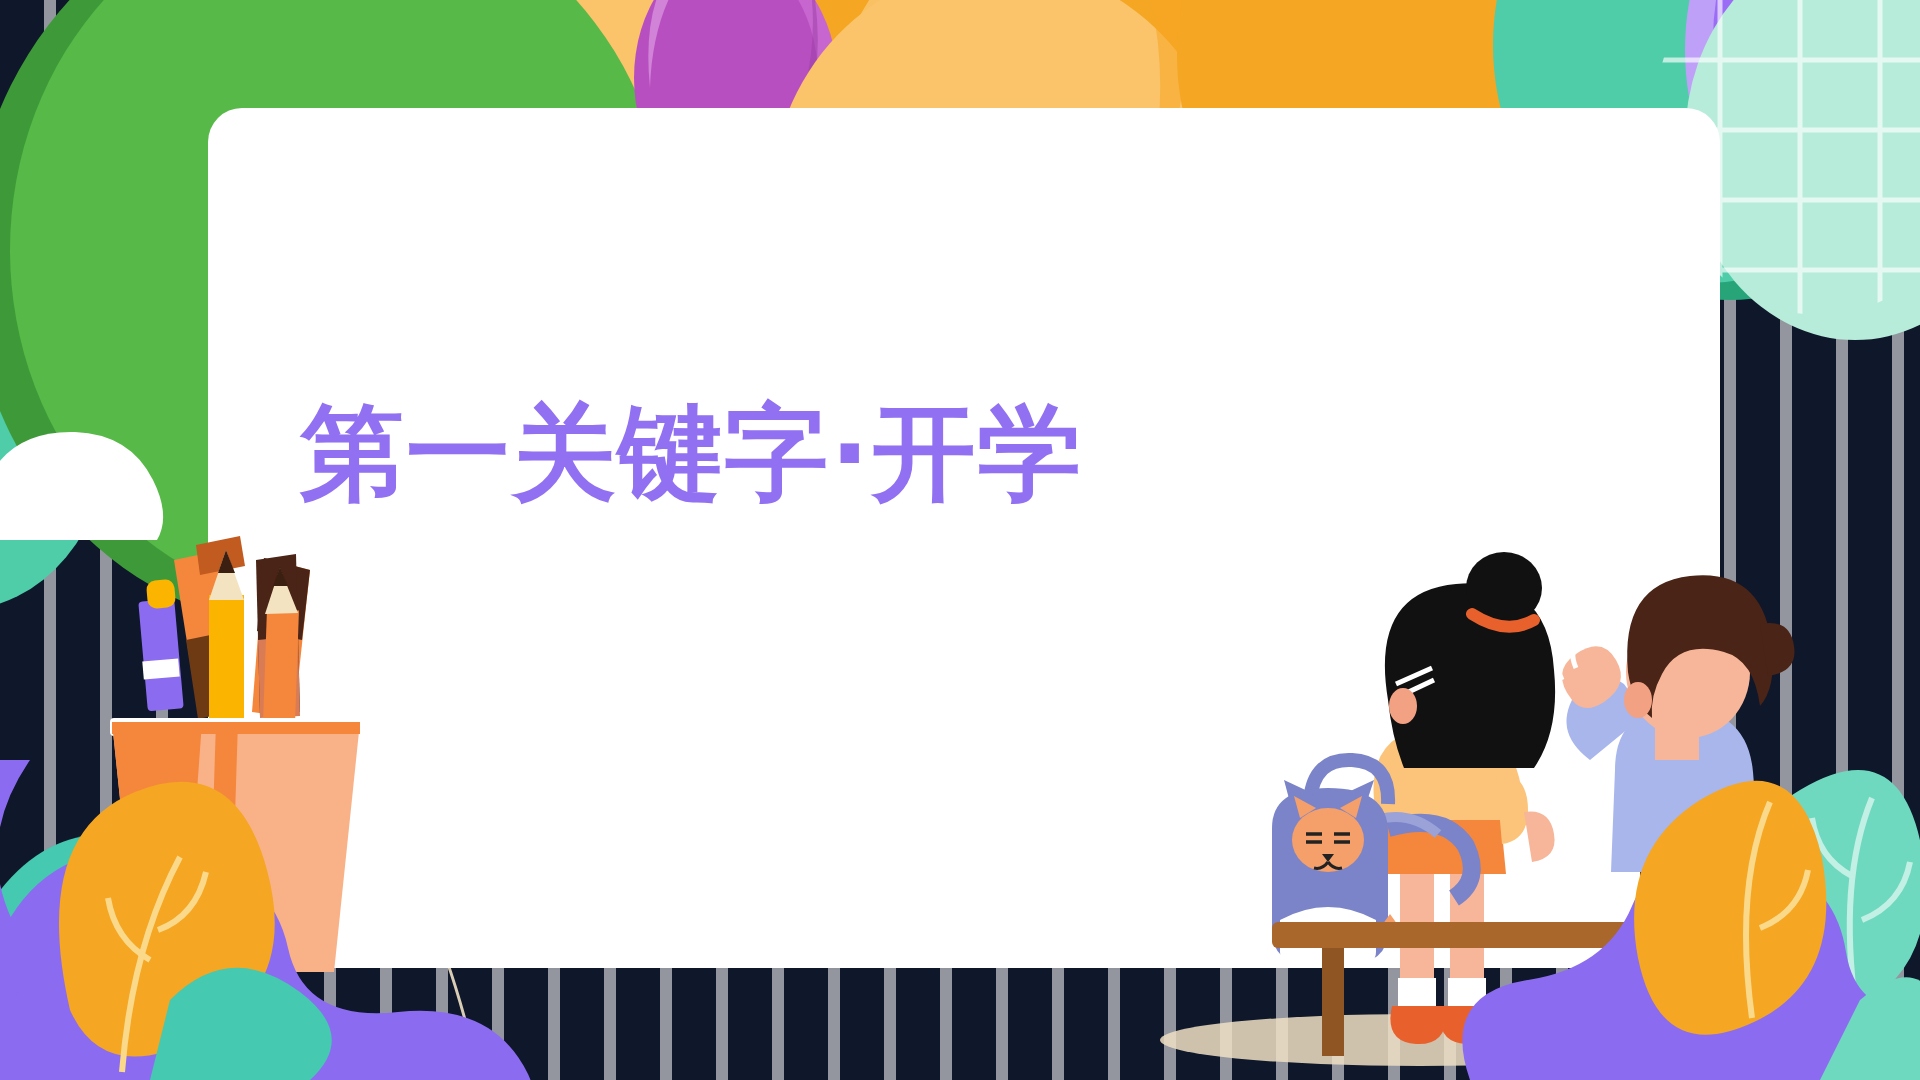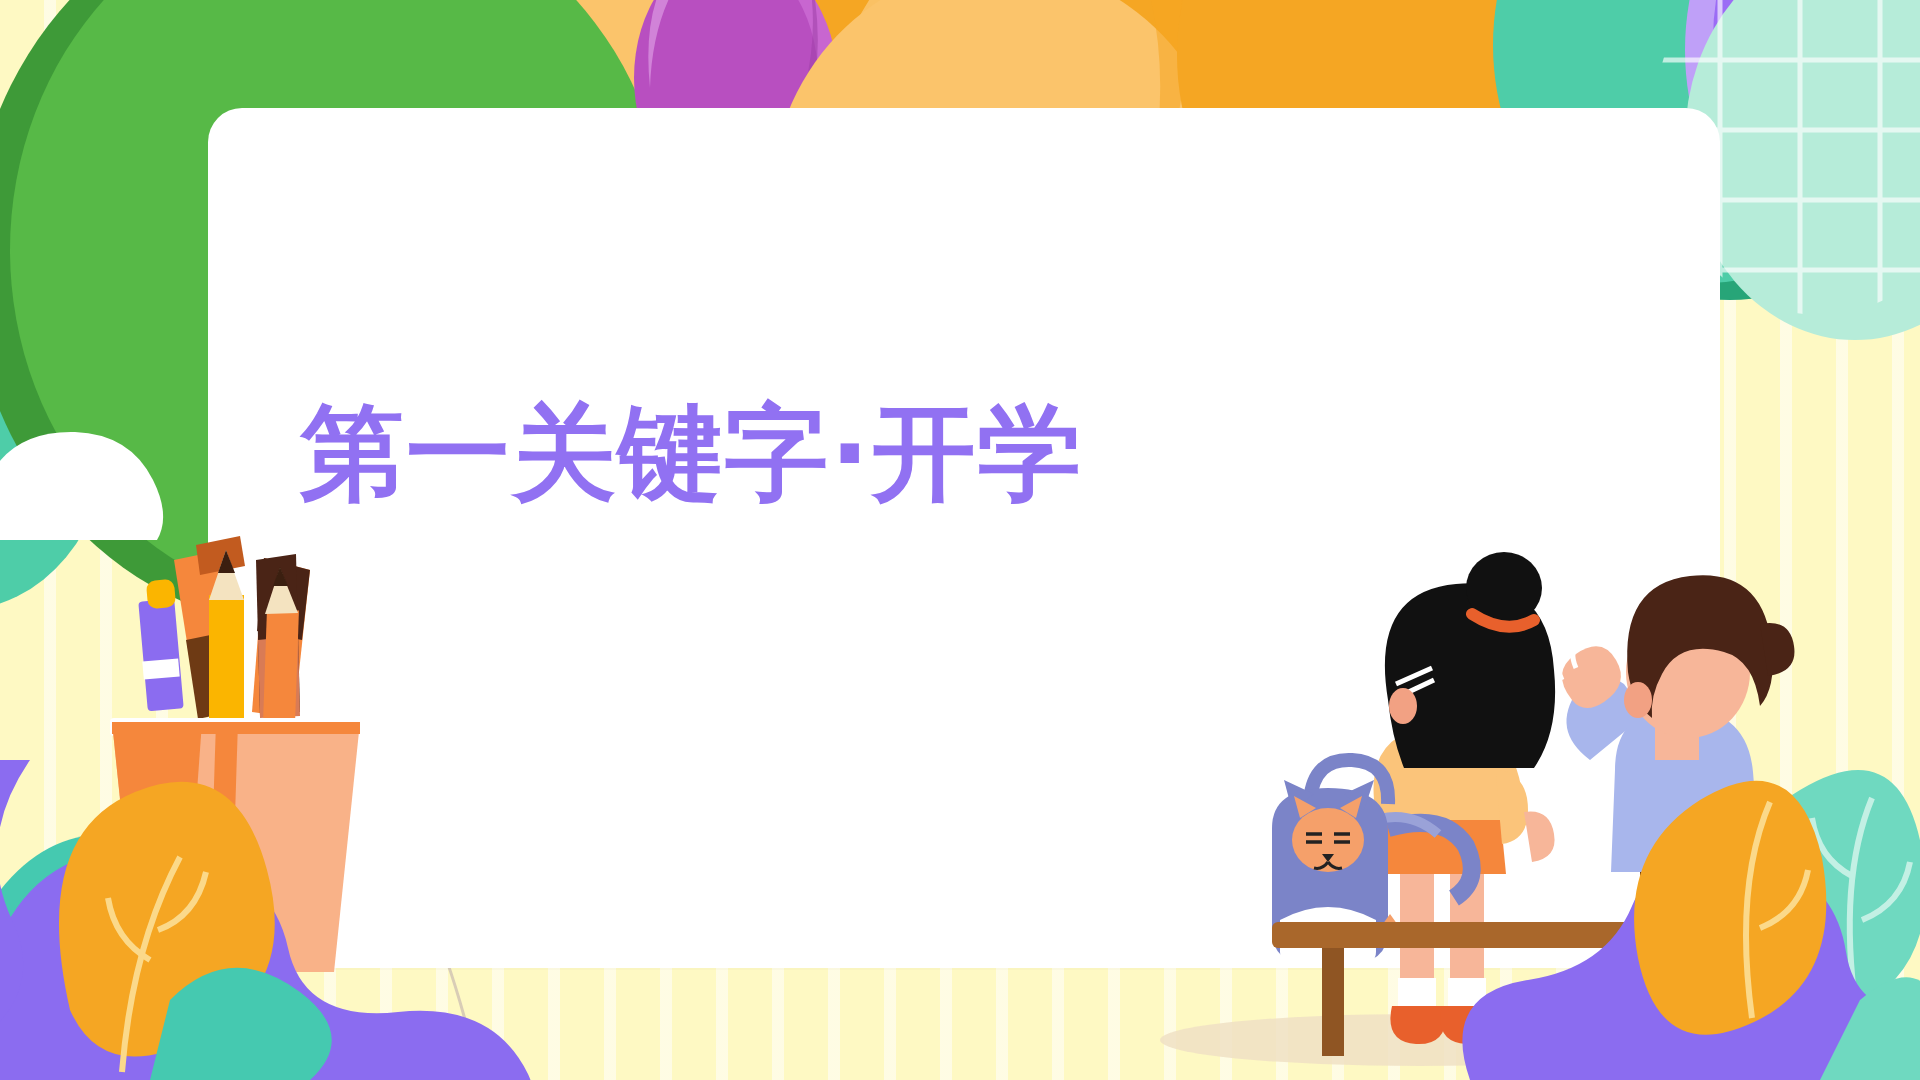--- a/index.html
+++ b/index.html
@@ -8,21 +8,21 @@
     width: 1920px;
     height: 1080px;
     overflow: hidden;
     font-family: "Liberation Sans", sans-serif;
   }
 
   #slide {
     position: relative;
     width: 1920px;
     height: 1080px;
-    background: #fef9c3;
+    background: #0f172a;
     overflow: hidden;
   }
 
   
   .stripes {
     position: absolute;
     inset: 0;
     background-image: repeating-linear-gradient(
       90deg,
       rgba(255,255,255,0.00) 0px,

